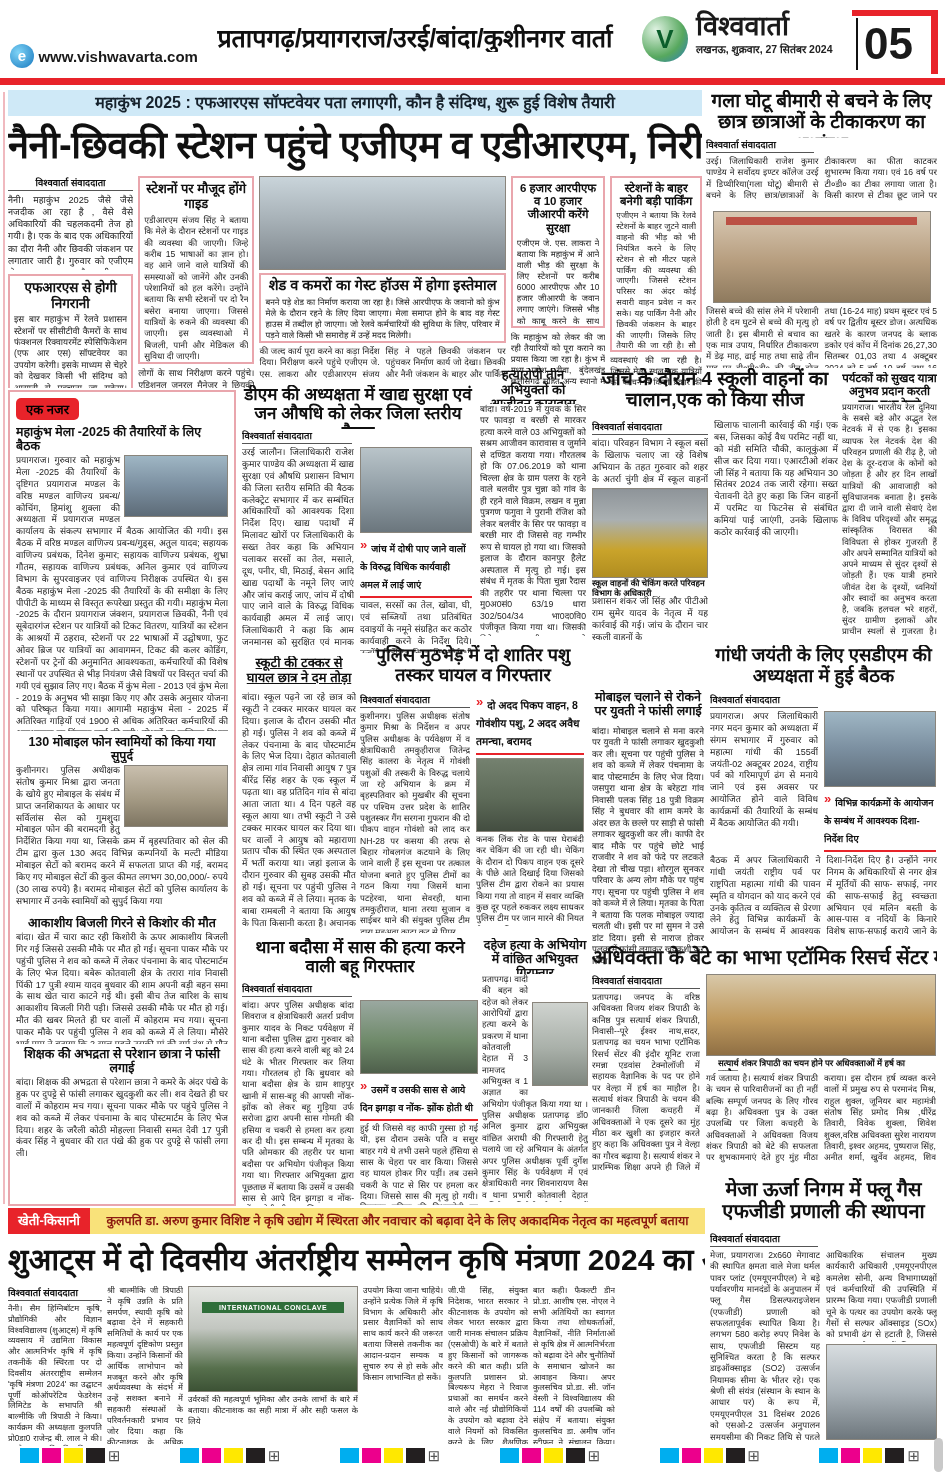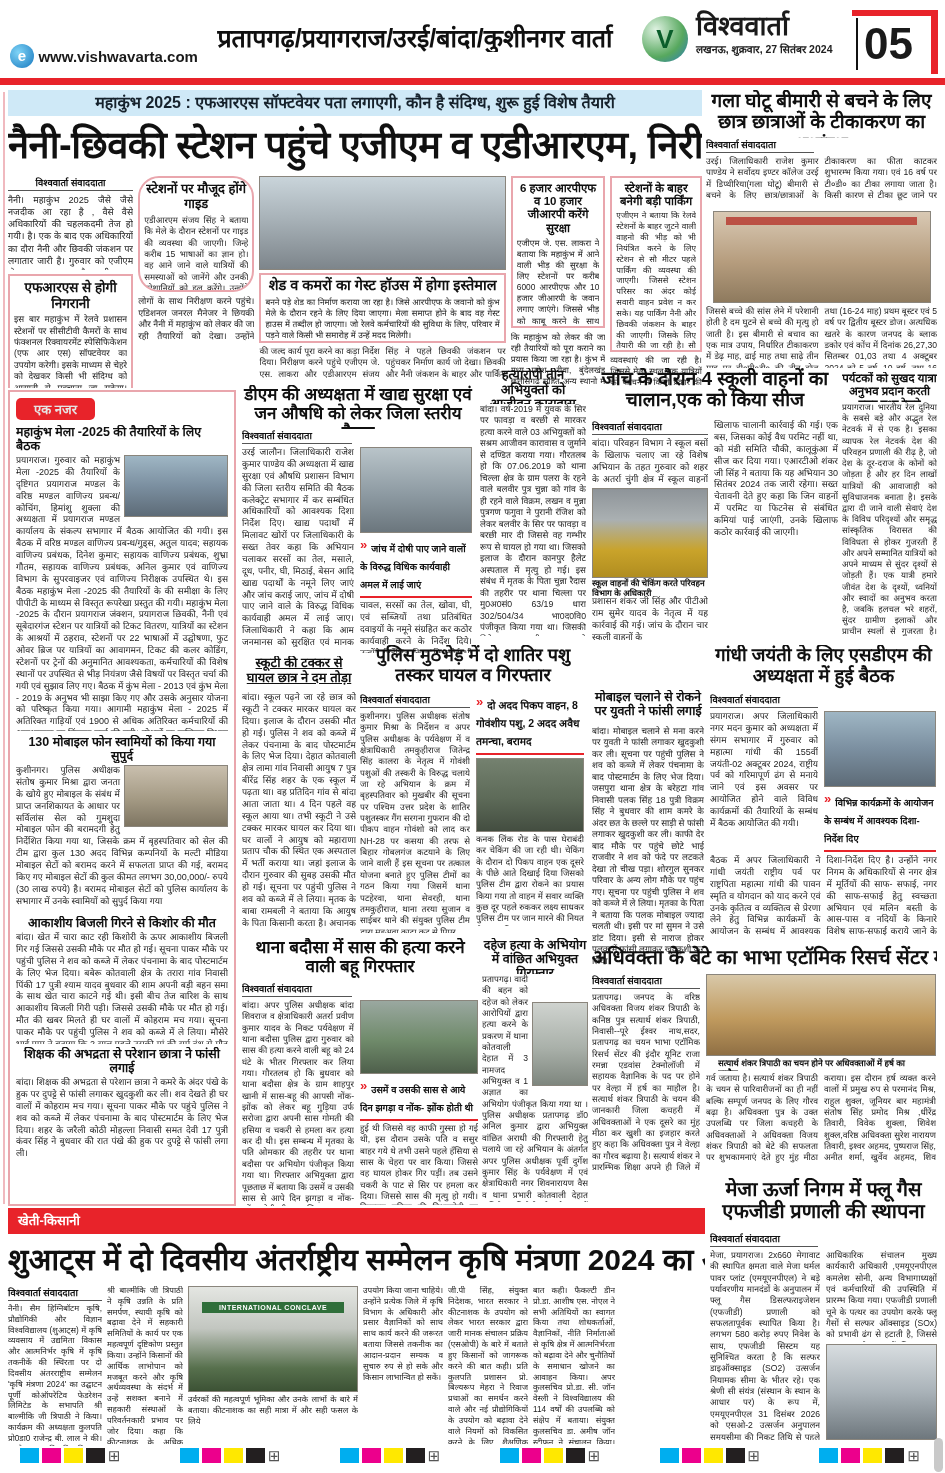--- a/index.html
+++ b/index.html
@@ -33,22 +33,22 @@
   .pg-garland{background:linear-gradient(180deg,#d8c8a9 0%,#c09a5e 55%,#8f6f44 100%);}
   .pg-conclave{background:linear-gradient(180deg,#e4e6e2 0%,#c2c6c0 40%,#57704d 78%,#3c5235 100%);}
   .pg-plant{background:linear-gradient(180deg,#d8dde0 0%,#a9b2b8 50%,#6e777d 100%);}
   .banner{position:absolute;left:8%;top:14%;width:84%;background:#2f6e3a;color:#fff;
           font-size:7px;font-weight:bold;text-align:center;padding:2px 0;letter-spacing:.5px;}
   .redstrip{position:absolute;left:6%;top:6%;width:88%;height:8px;background:#b5342c;opacity:.8;}
   .reg{display:flex;align-items:center;gap:3px;}
   .reg span{width:19px;height:15px;display:inline-block;}
   .rc{background:#00aeef;} .rm{background:#ec008c;} .ry{background:#ffe800;} .rk{background:#231f20;}
   .rg{font-size:15px;color:#555;line-height:1;width:auto!important;height:auto!important;}
-  .pill{background:#e8232a;color:#e5e5e5;font-weight:bold;border-radius:5px;
-        display:inline-block;padding:2px 18px;font-size:13px;}
+  .pill{background:#e8232a;color:#000000;font-weight:bold;border-radius:5px;
+        display:inline-block;padding:2px 10px;font-size:13px;}
 </style>
 </head>
 <body>
 
 <div class="abs" style="left:0;top:0;width:945px;height:78px;">
   <div class="abs" style="left:10px;top:44px;width:200px;">
     <span style="display:inline-block;width:24px;height:24px;border-radius:50%;background:radial-gradient(circle at 35% 35%,#7fd4f7,#1778be);color:#fff;font-weight:bold;text-align:center;line-height:24px;font-size:15px;vertical-align:middle;">e</span>
     <span style="font-size:15px;font-weight:bold;vertical-align:middle;">www.vishwavarta.com</span>
   </div>
   <div class="abs hd nowrap" style="left:195px;top:24px;width:440px;font-size:25px;">प्रतापगढ़/प्रयागराज/उरई/बांदा/कुशीनगर वार्ता</div>
@@ -74,21 +74,21 @@
 <div class="abs flex" style="left:8px;top:176px;width:694px;height:212px;gap:5px;">
   <div style="width:127px;overflow:hidden;">
     <span class="byl" style="text-align:center;">विश्ववार्ता संवाददाता</span>
     <div class="bd" style="height:76px;font-size:9.2px;">नैनी। महाकुंभ 2025 जैसे जैसे नजदीक आ रहा है , वैसे वैसे अधिकारियों की चहलकदमी तेज हो गयी। है। एक के बाद एक अधिकारियों का दौरा नैनी और छिवकी जंकशन पर लगातार जारी है। गुरुवार को एजीएम जे. एस. लाकरा और एडीआरएम संजय सिंह विभागीय</div>
     <div class="box" style="margin-top:4px;height:122px;">
       <div class="boxttl" style="font-size:13.5px;">एफआरएस से होगी निगरानी</div>
       <div class="bd" style="font-size:8.7px;">इस बार महाकुंभ में रेलवे प्रशासन स्टेशनों पर सीसीटीवी कैमरों के साथ फंक्शनल रिक्वायरमेंट स्पेसिफिकेशन (एफ आर एस) सॉफ्टवेयर का उपयोग करेगी। इसके माध्यम से चेहरे को देखकर किसी भी संदिग्ध को आसानी से पहचाना जा सकेगा। इससे किसी प्रकार की कोई अप्रिय घटनाएं हो होंगी।</div>
     </div>
   </div>
   <div style="width:118px;overflow:hidden;">
-    <div class="box" style="height:116px;border-radius:21px;">
+    <div class="box" style="height:188px;">
       <div class="boxttl" style="font-size:13px;">स्टेशनों पर मौजूद होंगे गाइड</div>
       <div class="bd" style="font-size:8.6px;">एडीआरएम संजय सिंह ने बताया कि मेले के दौरान स्टेशनों पर गाइड की व्यवस्था की जाएगी। जिन्हे करीब 15 भाषाओं का ज्ञान हो। वह आने जाने वाले यात्रियों की समस्याओं को जानेंगे और उनकी परेशानियों को हल करेंगे। उन्होंने बताया कि सभी स्टेशनों पर दो रैन बसेरा बनाया जाएगा। जिससे यात्रियों के रुकने की व्यवस्था की जाएगी। इस व्यवस्थाओ में बिजली, पानी और मेडिकल की सुविधा दी जाएगी।</div>
     </div>
     <div class="bd" style="margin-top:4px;height:46px;font-size:8.8px;">लोगों के साथ निरीक्षण करने पहुंचे। एडिशनल जनरल मैनेजर ने छियकी और नैनी में महाकुंभ को लेकर की जा रही तैयारियों को देखा। उन्होंने अधिकारियों</div>
   </div>
   <div style="width:250px;overflow:hidden;">
     <div class="photo pg-inspect" style="width:100%;height:94px;"></div>
     <div class="box" style="margin-top:3px;height:70px;padding:2px 4px;">
       <div class="boxttl" style="font-size:14.5px;">शेड व कमरों का गेस्ट हॉउस में होगा इस्तेमाल</div>
       <div class="bd" style="font-size:8.4px;">बनने पड़े शेड का निर्माण कराया जा रहा है। जिसे आरपीएफ के जवानो को कुंभ मेले के दौरान रहने के लिए दिया जाएगा। मेला समाप्त होने के बाद वह गेस्ट हाउस में तब्दील हो जाएगा। जो रेलवे कर्मचारियों की सुविधा के लिए, परिवार में पड़ने वाले किसी भी समारोह में उन्हें मदद मिलेगी।</div>
@@ -277,21 +277,21 @@
     <div style="width:110px;">
       <div class="bd" style="height:192px;font-size:8.6px;">मेजा, प्रयागराज। 2x660 मेगावाट की स्थापित क्षमता वाले मेजा थर्मल पावर प्लांट (एमयूएनपीएल) ने बड़े पर्यावरणीय मानदंडों के अनुपालन में फ्लू गैस डिसल्फराइजेशन (एफजीडी) प्रणाली को सफलतापूर्वक स्थापित किया है। लगभग 580 करोड़ रुपए निवेश के साथ, एफजीडी सिस्टम यह सुनिश्चित करता है कि सल्फर डाइऑक्साइड (SO2) उत्सर्जन नियामक सीमा के भीतर रहे। एक श्रेणी सी संयंत्र (संस्थान के स्थान के आधार पर) के रूप में, एमयूएनपीएल 31 दिसंबर 2026 को एसओ-2 उत्सर्जन अनुपालन समयसीमा की निकट तिथि से पहले पूरा करने के लिए प्रतिबद्ध है। 23 सितंबर 2024 को, एफजीडी प्रणाली की यूनिट एक का</div>
     </div>
     <div style="width:111px;">
       <div class="bd" style="height:92px;font-size:8.6px;">आधिकारिक संचालन मुख्य कार्यकारी अधिकारी ,एमयूएनपीएल कमलेश सोनी, अन्य विभागाध्यक्षों एवं कर्मचारियों की उपस्थिति में प्रारम्भ किया गया। एफजीडी प्रणाली चूने के पत्थर का उपयोग करके फ्लू गैसों से सल्फर ऑक्साइड (SOx) को प्रभावी ढंग से हटाती है, जिससे उप-उत्पाद के रूप में जिप्सम का उत्पादन होता है, जिसका उपयोग सीमेंट और संबंधित उद्योगों में किया जाएगा।</div>
       <div class="photo pg-plant" style="width:111px;height:96px;margin-top:2px;"></div>
     </div>
   </div>
 </div>
 
-<div class="abs flex" style="left:8px;top:1208px;width:697px;height:26px;flex-direction:column;">
+<div class="abs flex" style="left:8px;top:1208px;width:697px;height:26px;">
   <div style="background:#e8232a;color:#fff;font-weight:bold;font-size:13px;line-height:26px;padding:0 10px;white-space:nowrap;">खेती-किसानी</div>
   <div style="flex:1;background:#f9e27a;color:#8b1a10;font-weight:bold;font-size:12.5px;line-height:26px;text-align:center;white-space:nowrap;overflow:hidden;">कुलपति डा. अरुण कुमार विशिष्ट ने कृषि उद्योग में स्थिरता और नवाचार को बढ़ावा देने के लिए अकादमिक नेतृत्व का महत्वपूर्ण बताया</div>
 </div>
 <div class="abs hd nowrap" style="left:8px;top:1238px;width:697px;height:44px;font-size:30px;line-height:44px;">शुआट्स में दो दिवसीय अंतर्राष्ट्रीय सम्मेलन कृषि मंत्रणा 2024 का आगाज</div>
 <div class="abs flex" style="left:8px;top:1286px;width:697px;height:158px;gap:5px;">
   <div style="width:94px;">
     <span class="byl">विश्ववार्ता संवाददाता</span>
     <div class="bd" style="height:142px;font-size:8.2px;">नैनी। सैम हिग्निबॉटम कृषि, प्रौद्योगिकी और विज्ञान विश्वविद्यालय (शुआट्स) में कृषि व्यवसाय में उद्यमिता विकास और आत्मनिर्भर कृषि में कृषि तकनीकें की स्थिरता पर दो दिवसीय अंतरराष्ट्रीय सम्मेलन 'कृषि मंत्रणा 2024' का उद्घाटन पूर्णी कोऑपरेटिव फेडरेशन लिमिटेड के सभापति श्री बाल्मीकि जी त्रिपाठी ने किया। कार्यक्रम की अध्यक्षता कुलपति प्रो0डा0 राजेन्द्र बी. लाल ने की। एसकेआर कृषि विश्वविद्यालय बीकानेर के कुलपति डा. अरुण कुमार विशिष्ट अतिथि थे जिन्होने कृषि उद्योग में स्थिरता और नवाचार को बढ़ावा देने के लिए अकादमिक नेतृत्व को महत्वपूर्ण बताया।</div>
   </div>
   <div style="width:76px;">

